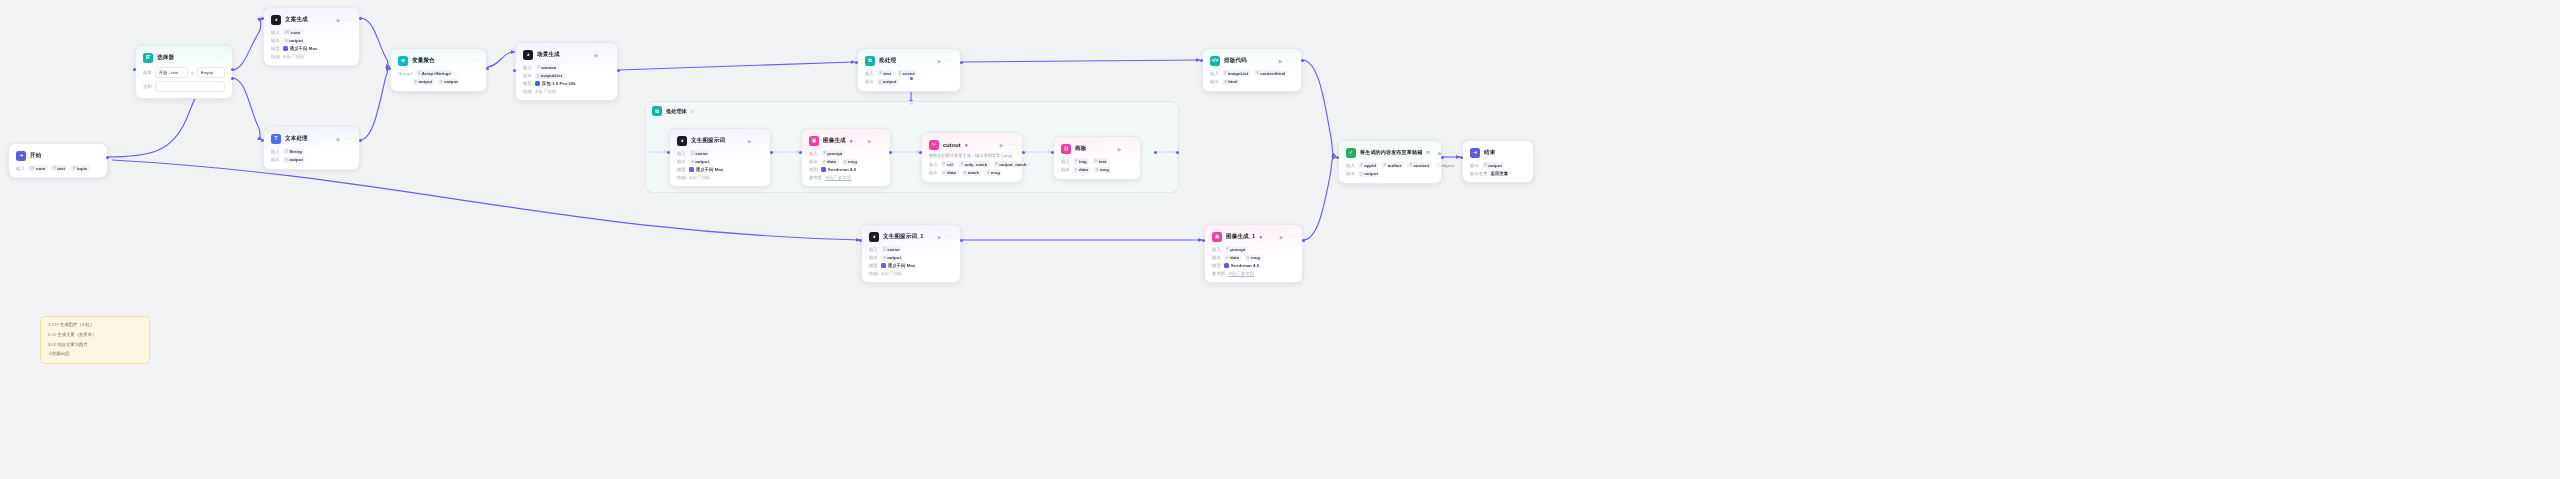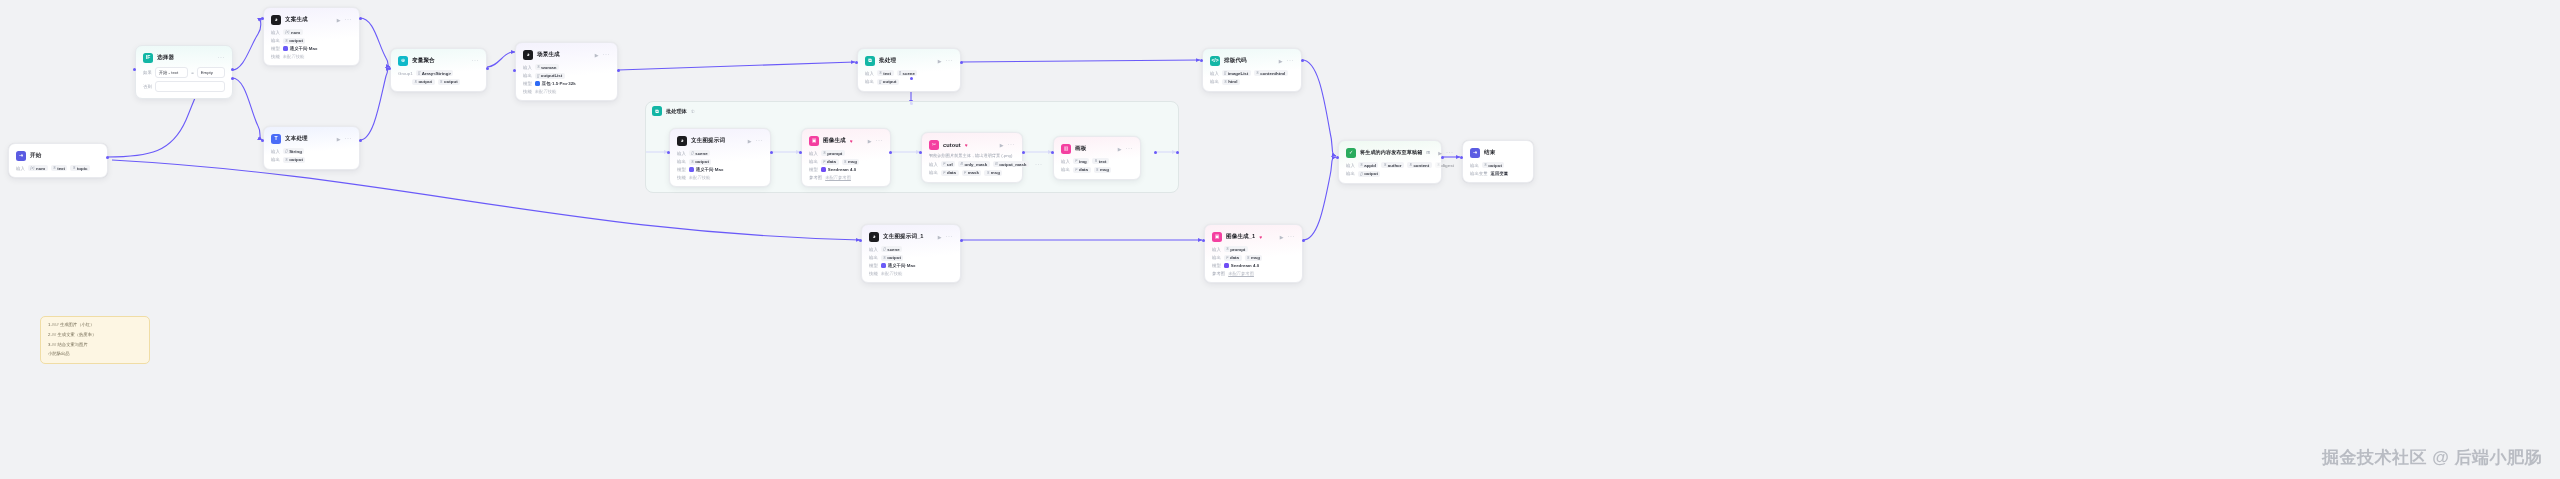--- a/index.html
+++ b/index.html
@@ -729,14 +729,13 @@
   </div>
   <span class="port" style="left:1460px;top:156px;"></span>
 
   <div class="note" style="left:40px;top:316px;width:110px;">
     <div>1.### 生成图片（小红）</div>
     <div>2.## 生成文案（热度率）</div>
     <div>3.## 结合文案与图片</div>
     <div>小肥肠出品</div>
   </div>
 
-  <div class="wm">掘金技术社区 @ 后端小肥肠</div>
 </div>
 
 </body></html>

